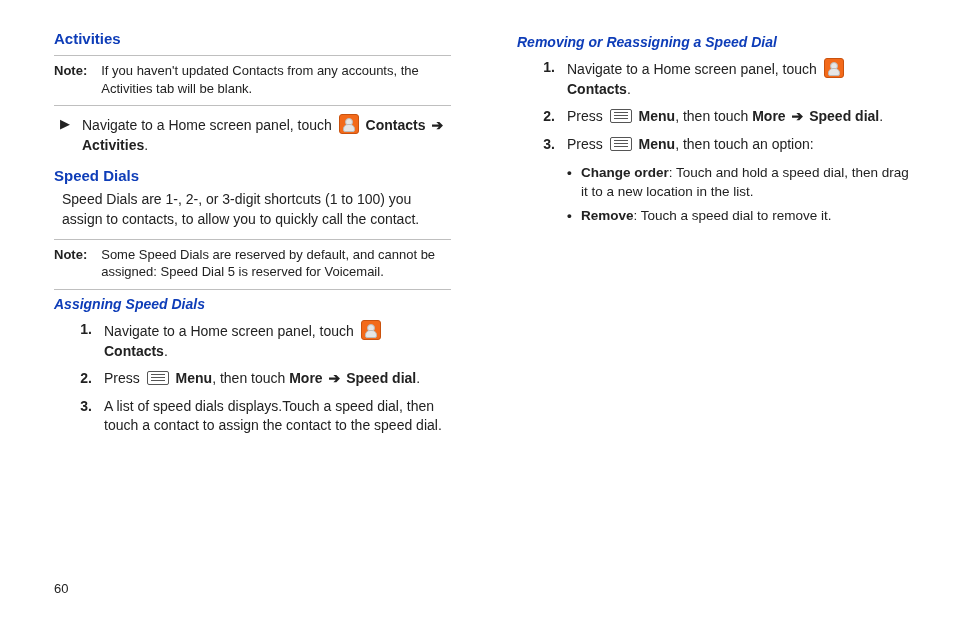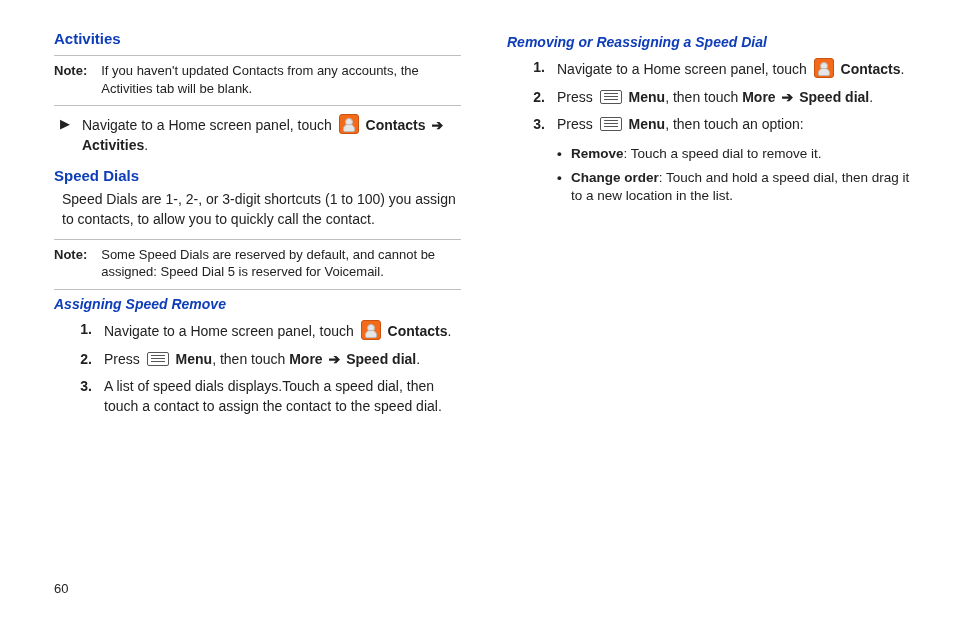--- a/index.html
+++ b/index.html
@@ -7,21 +7,21 @@
     --ink:#222;
   }
   html,body{margin:0;padding:0;background:#fff;}
   body{
     width:954px;height:636px;
     font-family:Arial,Helvetica,sans-serif;
     color:var(--ink);font-size:14px;
     box-sizing:border-box;padding:28px 40px 20px 54px;
     position:relative;
   }
-  .cols{display:flex;gap:46px;}
+  .cols{display:flex;gap:66px;}
   .col{flex:1;min-width:0;}
   .h-blue-bold{color:var(--blue);font-weight:bold;font-size:15px;margin:2px 0 6px 0;}
   .h-blue-italic{color:var(--blue);font-weight:bold;font-style:italic;font-size:14px;margin:6px 0 8px 0;}
   .body{margin:0 0 10px 8px;line-height:1.38;}
   .hr{border:none;border-top:1px solid #bfbfbf;margin:8px 0 6px 0;}
   .note{font-family:"Arial Narrow",Arial,sans-serif;font-stretch:condensed;font-size:13px;line-height:1.35;margin:0 0 4px 0;display:flex;}
   .note .nlabel{font-weight:bold;white-space:nowrap;margin-right:14px;}
   .note .ntext{flex:1;}
   .action{display:flex;margin:8px 0 12px 6px;line-height:1.4;}
   .action .tri{font-size:13px;margin-right:12px;margin-top:1px;}
@@ -83,21 +83,21 @@
 
     <div class="h-blue-bold">Speed Dials</div>
     <p class="body">Speed Dials are 1-, 2-, or 3-digit shortcuts (1 to 100) you assign to contacts, to allow you to quickly call the contact.</p>
     <hr class="hr">
     <div class="note">
       <span class="nlabel">Note:</span>
       <span class="ntext">Some Speed Dials are reserved by default, and cannot be assigned: Speed Dial 5 is reserved for Voicemail.</span>
     </div>
     <hr class="hr">
 
-    <div class="h-blue-italic">Assigning Speed Remove</div>
+    <div class="h-blue-italic">Assigning Speed Dials</div>
     <ol class="steps">
       <li>
         <span class="num">1.</span>
         <span class="txt">
           <span>Navigate to a Home screen panel, touch </span>
           <span class="icon-contacts"></span>
           <b>Contacts</b><span>.</span>
         </span>
       </li>
       <li>
@@ -138,22 +138,22 @@
         <span class="num">3.</span>
         <span class="txt">
           <span>Press </span>
           <span class="icon-menu"></span>
           <b>Menu</b><span>, then touch an option:</span>
         </span>
       </li>
     </ol>
     <ul class="sub">
       <li>
-        <span><b>Remove</b><span>: Touch a speed dial to remove it.</span></span>
+        <span><b>Change order</b><span>: Touch and hold a speed dial, then drag it to a new location in the list.</span></span>
       </li>
       <li>
-        <span><b>Change order</b><span>: Touch and hold a speed dial, then drag it to a new location in the list.</span></span>
+        <span><b>Remove</b><span>: Touch a speed dial to remove it.</span></span>
       </li>
     </ul>
   </div>
 </div>
 
 <div class="pgno">60</div>
 
 </body></html>

